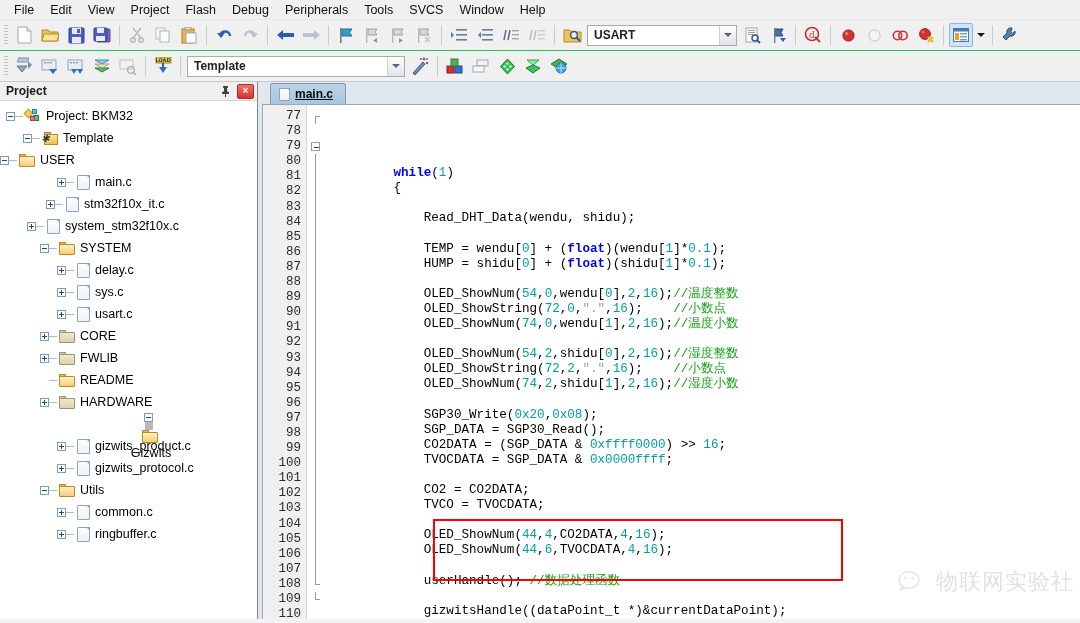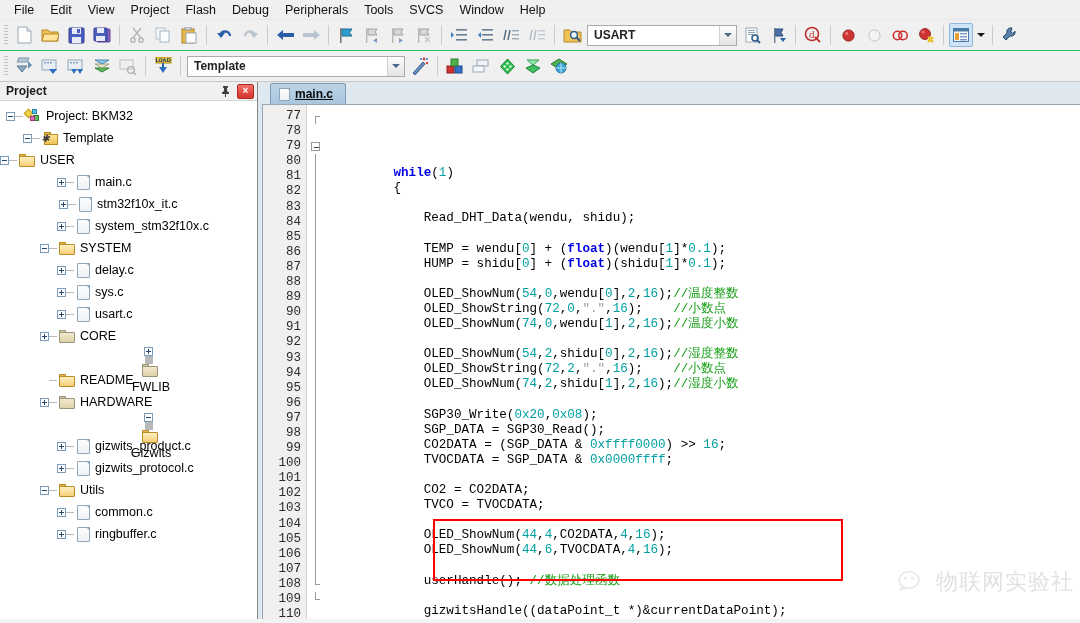--- a/index.html
+++ b/index.html
@@ -685,27 +685,27 @@
               <i class="fbody"></i>
             </span>
             <span class="tlabel">USER</span>
           </div>
           <div class="tnode" style="padding-left: 57px;">
             <span class="tbox plus"></span>
             <span class="tdash"></span>
             <span class="ico-file"></span>
             <span class="tlabel">main.c</span>
           </div>
-          <div class="tnode" style="padding-left: 59px; text-align: right;">
+          <div class="tnode" style="padding-left: 46px; text-align: right;">
             <span class="tbox plus"></span>
             <span class="tdash"></span>
             <span class="ico-file"></span>
             <span class="tlabel">stm32f10x_it.c</span>
           </div>
-          <div class="tnode" style="padding-left: 57px;">
+          <div class="tnode" style="padding-left: 27px;">
             <span class="tbox plus"></span>
             <span class="tdash"></span>
             <span class="ico-file"></span>
             <span class="tlabel">system_stm32f10x.c</span>
           </div>
           <div class="tnode" style="padding-left: 40px;">
             <span class="tbox"></span>
             <span class="tdash"></span>
             <span class="ico-folder open">
               <i class="ftab"></i>
@@ -733,21 +733,21 @@
           </div>
           <div class="tnode" style="padding-left: 40px;">
             <span class="tbox plus"></span>
             <span class="tdash"></span>
             <span class="ico-folder gray">
               <i class="ftab"></i>
               <i class="fbody"></i>
             </span>
             <span class="tlabel">CORE</span>
           </div>
-          <div class="tnode" style="padding-left: 40px; flex-direction: column;">
+          <div class="tnode" style="padding-left: 40px;">
             <span class="tbox plus"></span>
             <span class="tdash"></span>
             <span class="ico-folder gray">
               <i class="ftab"></i>
               <i class="fbody"></i>
             </span>
             <span class="tlabel">FWLIB</span>
           </div>
           <div class="tnode" style="padding-left: 40px;">
             <span class="tbox-spacer"></span>

